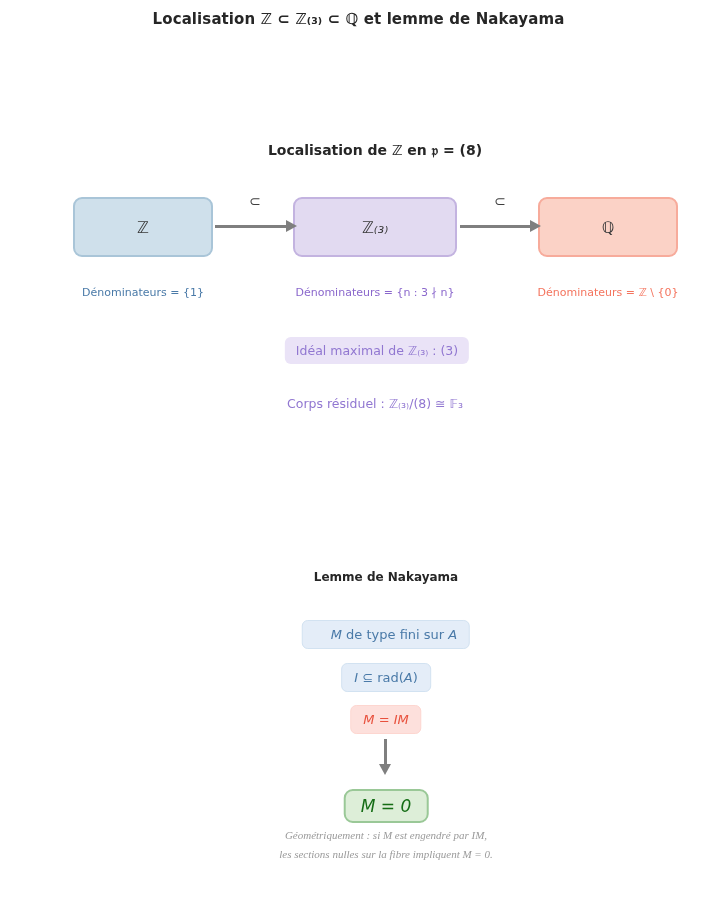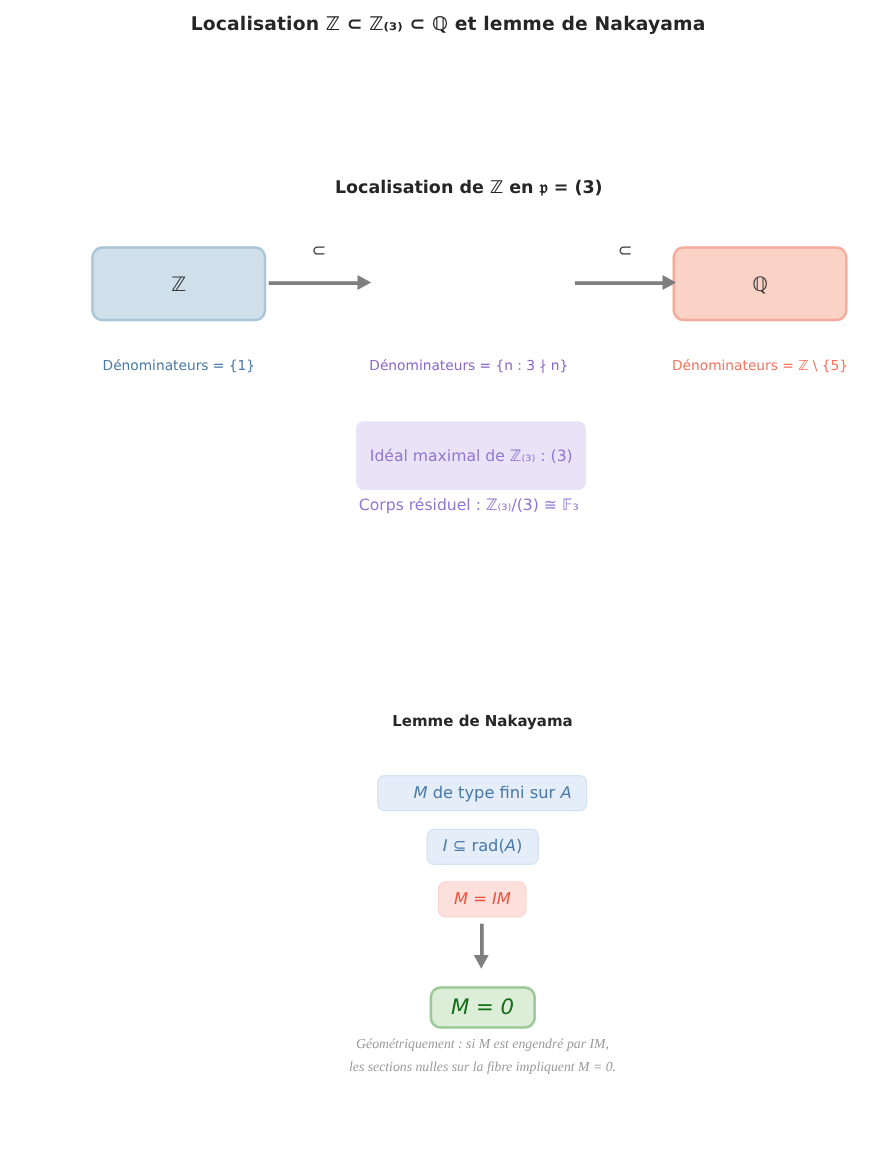--- a/index.html
+++ b/index.html
@@ -58,21 +58,21 @@
   .s2 { left: 500px; }
 
   .denom-label { top: 286px; font-size: 11px; white-space: nowrap; }
   .d1 { left: 143px; color: #4a7aa8; }
   .d2 { left: 375px; color: #8a67cc; }
   .d3 { left: 608px; color: #f4745e; }
 
   .ideal-box {
     top: 337px; left: 377px;
     background: #eae3f7; border-radius: 6px;
-    padding: 20px 11px;
+    padding: 6px 11px;
     font-size: 12.5px; color: #9177d1; white-space: nowrap;
   }
   .residue-text {
     top: 396px; left: 375px;
     font-size: 12.5px; color: #9177d1; white-space: nowrap;
   }
 
   
   .nk-heading {
     top: 570px; left: 386px;
@@ -119,43 +119,46 @@
   .n1 { top: 829px; }
   .n2 { top: 848px; text-align: right; }
 </style>
 </head>
 <body>
 
 <div class="stage">
 
   <div class="abs page-title">Localisation ℤ ⊂ ℤ₍₃₎ ⊂ ℚ et lemme de Nakayama</div>
 
-  <div class="abs cx loc-subtitle">Localisation de ℤ en 𝔭 = (3)</div>
+  <div class="abs cx loc-subtitle">Localisation de ℤ en 𝔭 = (8)</div>
 
   <div class="abs ring-box ring-z">
     <span>ℤ</span>
+  </div>
+  <div class="abs ring-box ring-z3">
+    <span>ℤ₍₃₎</span>
   </div>
   <div class="abs ring-box ring-q">
     <span>ℚ</span>
   </div>
 
   <div class="abs arrow-line a1"></div>
   <div class="abs arrow-head h1"></div>
   <div class="abs arrow-line a2"></div>
   <div class="abs arrow-head h2"></div>
 
   <div class="abs cx subset-label s1">⊂</div>
   <div class="abs cx subset-label s2">⊂</div>
 
   <div class="abs cx denom-label d1">Dénominateurs = {1}</div>
   <div class="abs cx denom-label d2">Dénominateurs = {n : 3 ∤ n}</div>
-  <div class="abs cx denom-label d3">Dénominateurs = ℤ \ {5}</div>
+  <div class="abs cx denom-label d3">Dénominateurs = ℤ \ {0}</div>
 
   <div class="abs cx ideal-box">Idéal maximal de ℤ₍₃₎ : (3)</div>
-  <div class="abs cx residue-text">Corps résiduel : ℤ₍₃₎/(3) ≅ 𝔽₃</div>
+  <div class="abs cx residue-text">Corps résiduel : ℤ₍₃₎/(8) ≅ 𝔽₃</div>
 
   <div class="abs cx nk-heading">Lemme de Nakayama</div>
 
   <div class="abs cx nk-box nk-blue nk-b1">
     <span class="it">M</span><span> de type fini sur </span><span class="it">A</span>
   </div>
 
   <div class="abs cx nk-box nk-blue nk-b2">
     <span class="it">I</span><span> ⊆ rad(</span><span class="it">A</span><span>)</span>
   </div>

